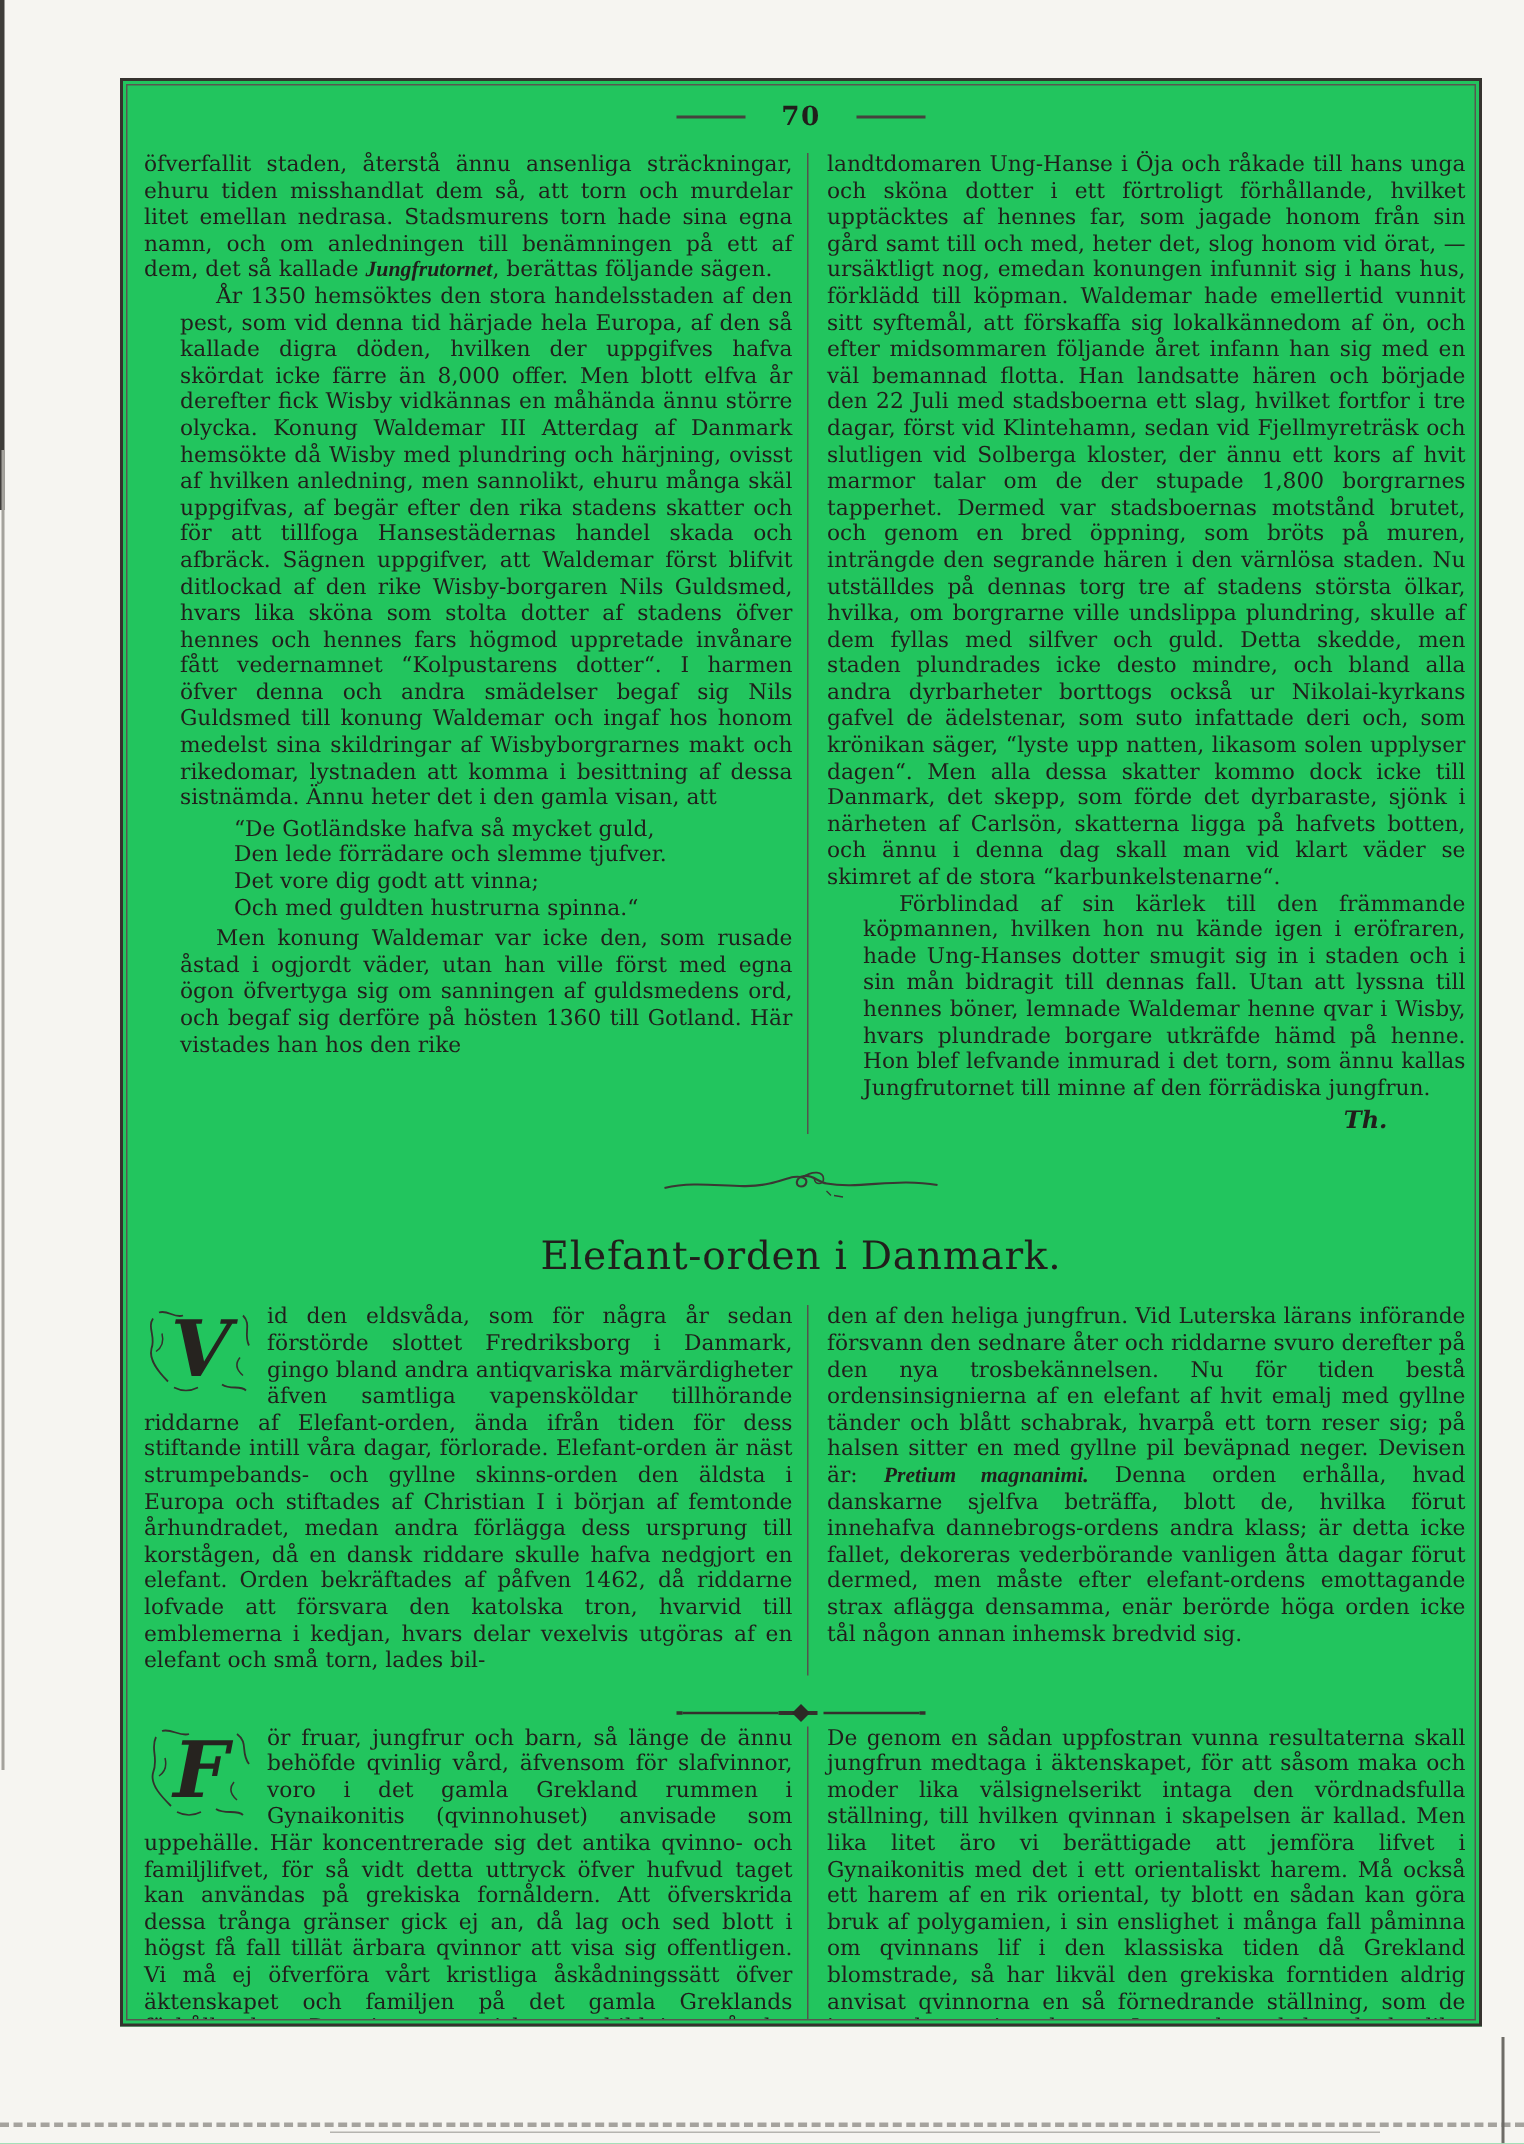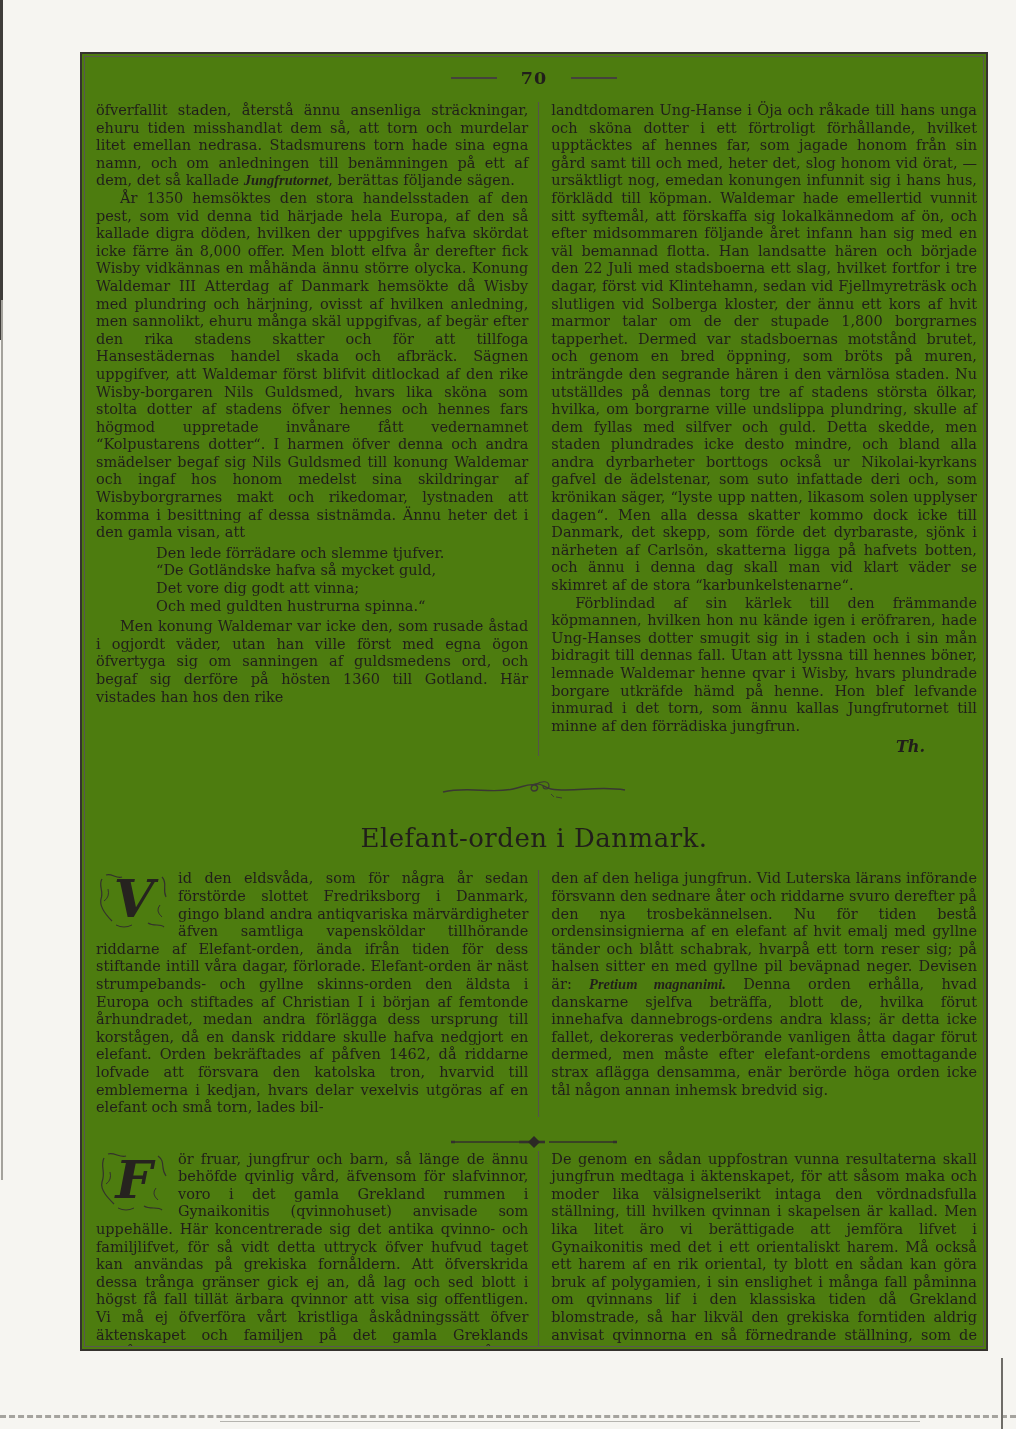--- a/index.html
+++ b/index.html
@@ -7,36 +7,36 @@
   .scan{position:relative;width:1016px;height:1429px;background:#f6f5f1;overflow:hidden;}
 
   
   .edge-left-dark{position:absolute;left:0;top:0;width:3px;height:340px;background:#3f3d3a;}
   .edge-left-faint{position:absolute;left:1px;top:300px;width:2px;height:880px;background:#a4a29c;}
   .scanline-bottom{position:absolute;left:0;top:1415px;width:1016px;height:0;border-top:3px dashed #56534e;opacity:.5;}
   .scanline-bottom2{position:absolute;left:220px;top:1421px;width:700px;height:0;border-top:1px solid #8b8984;opacity:.6;}
   .edge-right-bottom{position:absolute;left:1001px;top:1358px;width:2px;height:71px;background:#6e6c67;}
 
   
-  .frame{position:absolute;left:80px;top:52px;width:908px;height:1299px;background:#4d7c0f;border:2px solid #35322e;box-sizing:border-box;}
+  .frame{position:absolute;left:80px;top:52px;width:908px;height:1299px;background:#22c55e;border:2px solid #35322e;box-sizing:border-box;}
   .frame-inner{position:absolute;top:2px;left:2px;right:2px;bottom:2px;border:1px solid #595650;padding:0 5px;box-sizing:border-box;overflow:hidden;}
 
   
   .pagehead{margin-top:9px;display:flex;align-items:center;justify-content:center;gap:24px;height:24px;}
   .pagehead .dash{width:46px;height:2px;background:#45423d;}
   .pagehead .num{font-size:17.5px;font-weight:bold;letter-spacing:1px;}
 
   
   .cols{display:flex;align-items:stretch;}
   .col{box-sizing:border-box;}
   .col.left{width:50.6%;padding:0 10px 0 6px;border-right:1px solid #55524d;}
   .col.right{width:49.4%;padding:0 1px 0 12px;}
 
   p{margin:0;text-align:justify;font-size:14.5px;line-height:17.6px;}
-  p.indent{text-indent:24px;}
+  p.indent{text-indent:24px;margin-left:24px;}
   .itb{font-style:italic;font-weight:600;font-family:Liberation Serif, serif;}
 
   .sec1{margin-top:12px;}
   .verse{margin:3px 0 3px 60px;}
   .verse div{font-size:14.5px;line-height:17.6px;white-space:nowrap;}
   .sig{margin-top:2px;text-align:right;padding-right:52px;font-size:16px;font-weight:bold;font-style:italic;}
 
   .divider{display:flex;justify-content:center;}
   .divider.d1{margin-top:20px;height:30px;}
   .divider.d2{margin-top:18px;height:16px;}
@@ -62,22 +62,22 @@
         <span class="dash"></span>
         <span class="num">70</span>
         <span class="dash"></span>
       </div>
 
       <div class="cols sec1">
         <div class="col left">
           <p><span>öfverfallit staden, återstå ännu ansenliga sträckningar, ehuru tiden misshandlat dem så, att torn och murdelar litet emellan nedrasa.  Stadsmurens torn hade sina egna namn, och om anledningen till benämningen på ett af dem, det så kallade </span><span class="itb">Jungfrutornet</span><span>, berättas följande sägen.</span></p>
           <p class="indent">År 1350 hemsöktes den stora handelsstaden af den pest, som vid denna tid härjade hela Europa, af den så kallade digra döden, hvilken der uppgifves hafva skördat icke färre än 8,000 offer.  Men blott elfva år derefter fick Wisby vidkännas en måhända ännu större olycka.  Konung Waldemar III Atterdag af Danmark hemsökte då Wisby med plundring och härjning, ovisst af hvilken anledning, men sannolikt, ehuru många skäl uppgifvas, af begär efter den rika stadens skatter och för att tillfoga Hansestädernas handel skada och afbräck.  Sägnen uppgifver, att Waldemar först blifvit ditlockad af den rike Wisby-borgaren Nils Guldsmed, hvars lika sköna som stolta dotter af stadens öfver hennes och hennes fars högmod uppretade invånare fått vedernamnet “Kolpustarens dotter“.  I harmen öfver denna och andra smädelser begaf sig Nils Guldsmed till konung Waldemar och ingaf hos honom medelst sina skildringar af Wisbyborgrarnes makt och rikedomar, lystnaden att komma i besittning af dessa sistnämda.   Ännu heter det i den gamla visan, att</p>
           <div class="verse">
+            <div>“De Gotländske hafva så mycket guld,</div>
             <div>Den lede förrädare och slemme tjufver.</div>
-            <div>“De Gotländske hafva så mycket guld,</div>
             <div>Det vore dig godt att vinna;</div>
             <div>Och med guldten hustrurna spinna.“</div>
           </div>
           <p class="indent">Men konung Waldemar var icke den, som rusade åstad i ogjordt väder, utan han ville först med egna ögon öfvertyga sig om sanningen af guldsmedens ord, och begaf sig derföre på hösten 1360 till Gotland.  Här vistades han hos den rike</p>
         </div>
         <div class="col right">
           <p>landtdomaren Ung-Hanse i Öja och råkade till hans unga och sköna dotter i ett förtroligt förhållande, hvilket upptäcktes af hennes far, som jagade honom från sin gård samt till och med, heter det, slog honom vid örat, — ursäktligt nog, emedan konungen infunnit sig i hans hus, förklädd till köpman. Waldemar hade emellertid vunnit sitt syftemål, att förskaffa sig lokalkännedom af ön, och efter midsommaren följande året infann han sig med en väl bemannad flotta.  Han landsatte hären och började den 22 Juli med stadsboerna ett slag, hvilket fortfor i tre dagar, först vid Klintehamn, sedan vid Fjellmyreträsk och slutligen vid Solberga kloster, der ännu ett kors af hvit marmor talar om de der stupade 1,800 borgrarnes tapperhet.  Dermed var stadsboernas motstånd brutet, och genom en bred öppning, som bröts på muren, inträngde den segrande hären i den värnlösa staden.  Nu utställdes på dennas torg tre af stadens största ölkar, hvilka, om borgrarne ville undslippa plundring, skulle af dem fyllas med silfver och guld.  Detta skedde, men staden plundrades icke desto mindre, och bland alla andra dyrbarheter borttogs också ur Nikolai-kyrkans gafvel de ädelstenar, som suto infattade deri och, som krönikan säger, “lyste upp natten, likasom solen upplyser dagen“.  Men alla dessa skatter kommo dock icke till Danmark, det skepp, som förde det dyrbaraste, sjönk i närheten af Carlsön, skatterna ligga på hafvets botten, och ännu i denna dag skall man vid klart väder se skimret af de stora “karbunkelstenarne“.</p>
           <p class="indent">Förblindad af sin kärlek till den främmande köpmannen, hvilken hon nu kände igen i eröfraren, hade Ung-Hanses dotter smugit sig in i staden och i sin mån bidragit till dennas fall. Utan att lyssna till hennes böner, lemnade Waldemar henne qvar i Wisby, hvars plundrade borgare utkräfde hämd på henne.  Hon blef lefvande inmurad i det torn, som ännu kallas Jungfrutornet till minne af den förrädiska jungfrun.</p>
           <div class="sig">Th.</div>
         </div>

